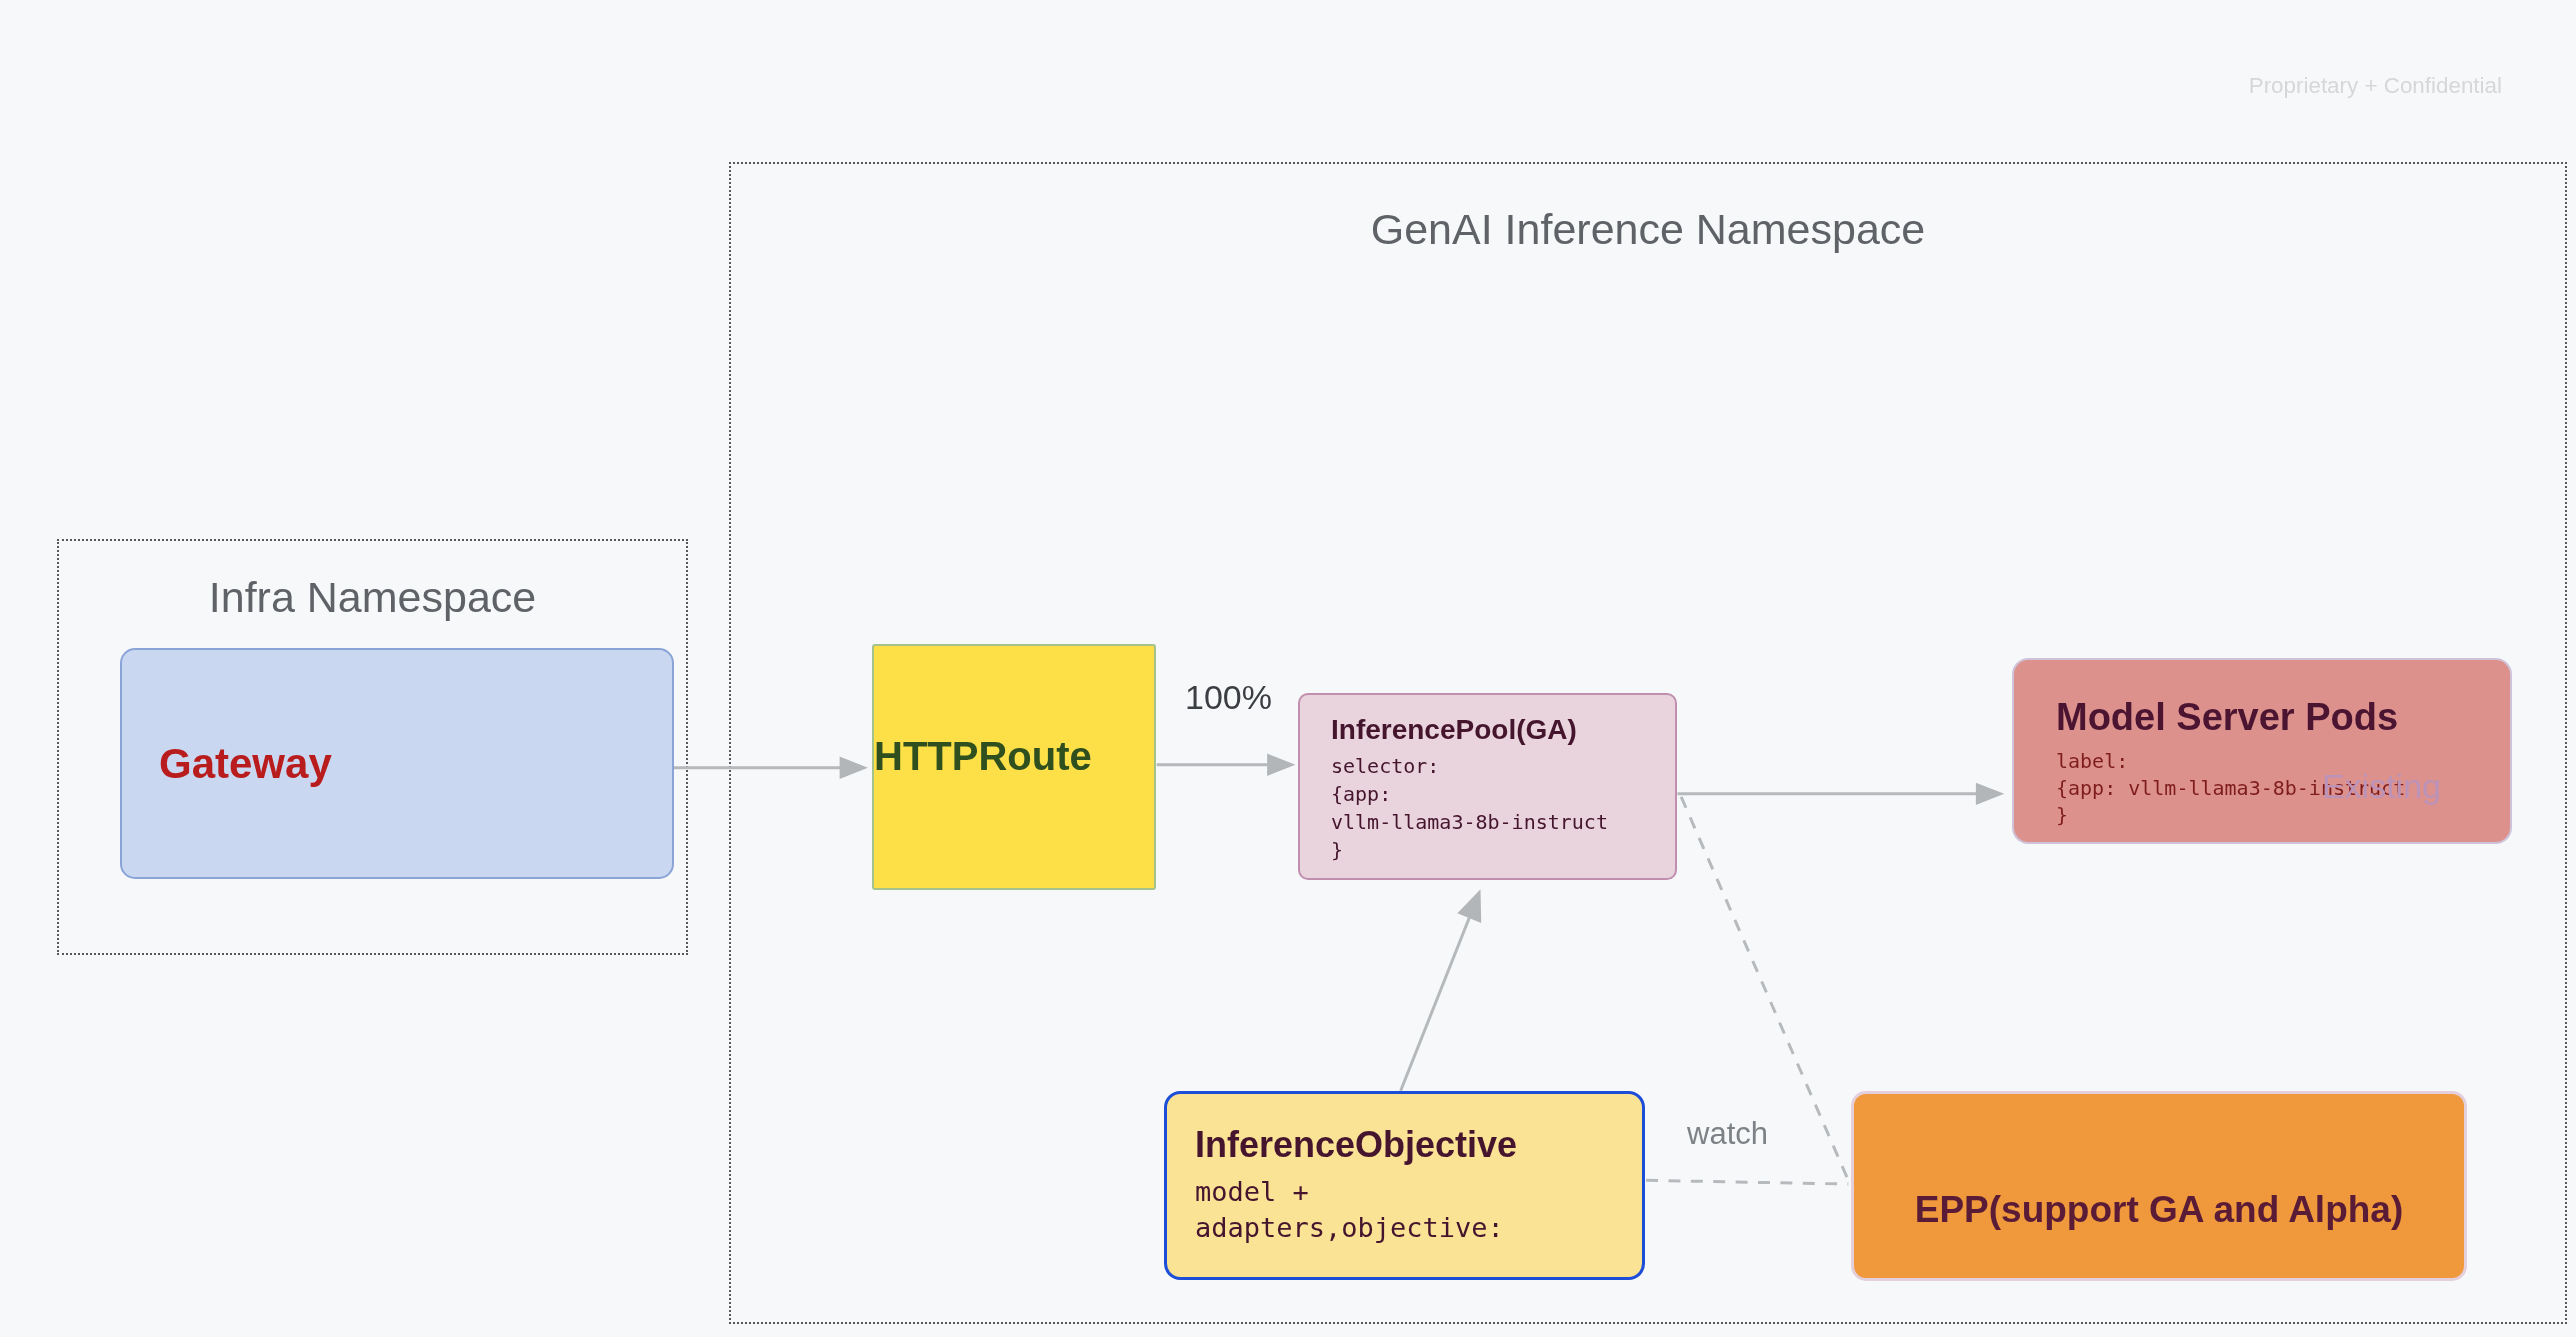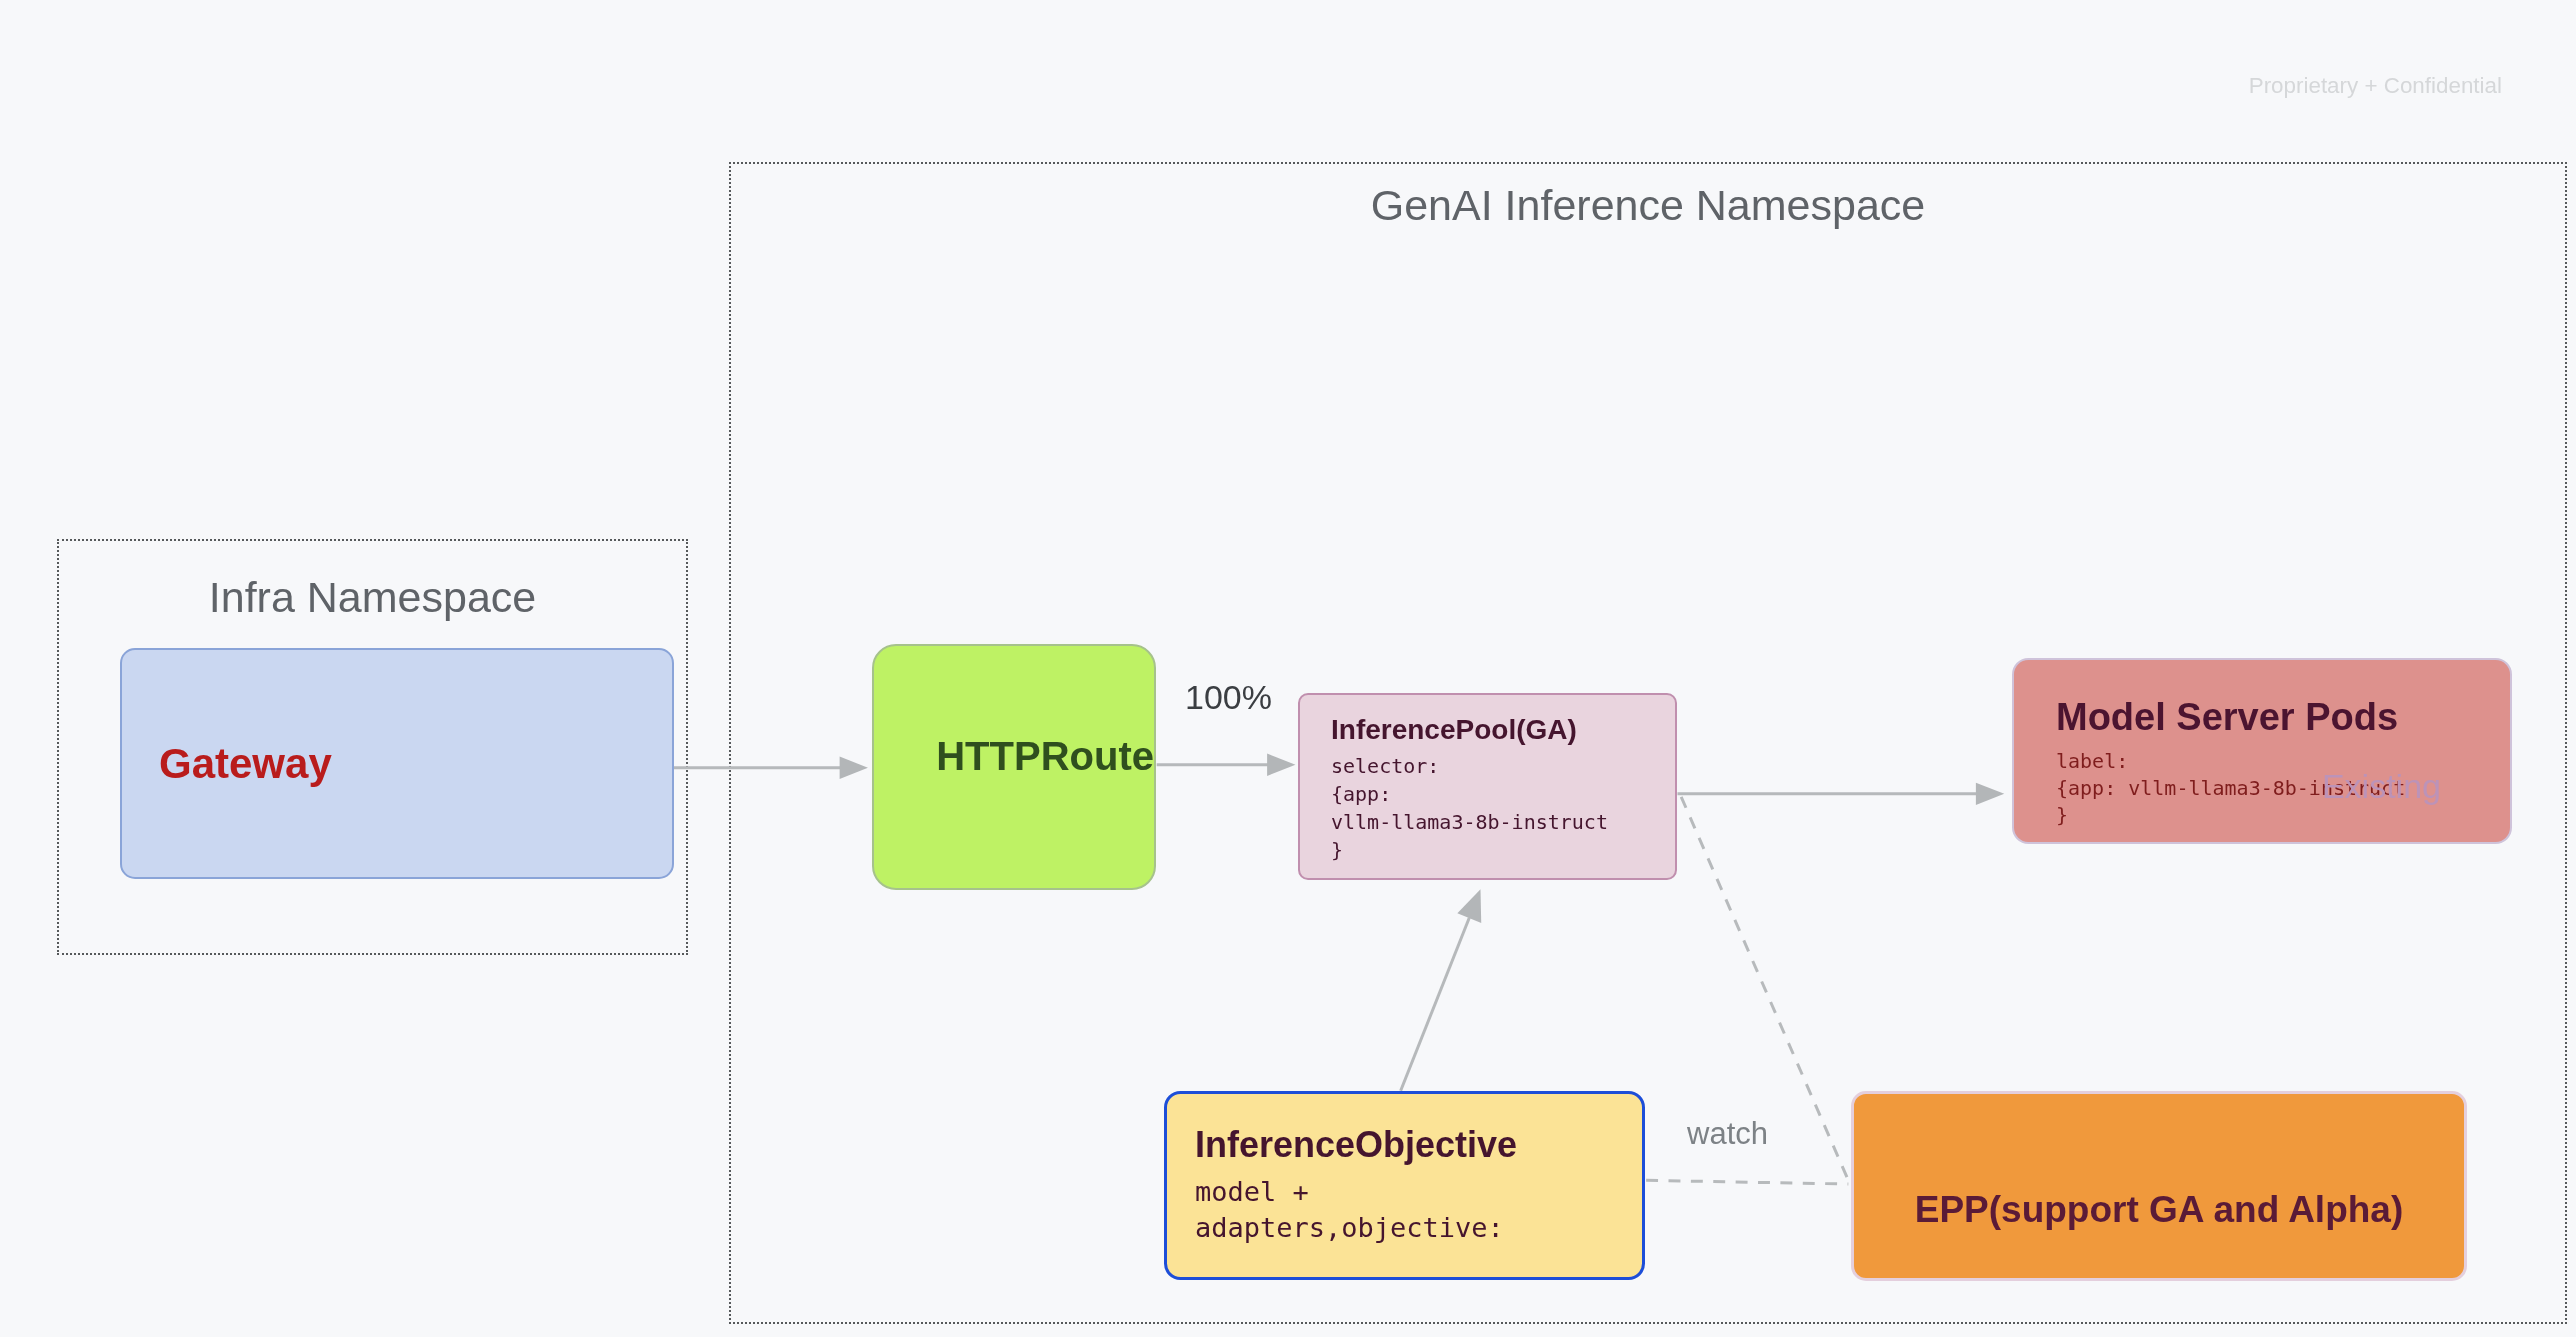--- a/index.html
+++ b/index.html
@@ -27,21 +27,21 @@
     z-index: 1;
   }
   .ns-genai { left: 729px; top: 162px; width: 1838px; height: 1162px; }
   .ns-infra { left: 57px;  top: 539px; width: 631px;  height: 416px; }
   .ns-title {
     text-align: center;
     color: #5f6368;
     font-size: 43px;
     line-height: 1.2;
   }
-  .ns-genai .ns-title { margin-top: 16px; }
+  .ns-genai .ns-title { margin-top: 40px; }
   .ns-infra .ns-title { margin-top: 31px; }
 
   
   svg.connectors {
     position: absolute; left: 0; top: 0; z-index: 2;
   }
 
   
   .node {
     position: absolute;
@@ -51,22 +51,22 @@
 
   .node-gateway {
     left: 120px; top: 648px; width: 554px; height: 231px;
     background: #cad7f1; border: 2.2px solid #8aa4d8; border-radius: 15px;
     display: flex; align-items: center; padding-left: 37px;
   }
   .node-gateway .big-label { font-size: 42px; font-weight: bold; color: #b91c1c; }
 
   .node-httproute {
     left: 872px; top: 644px; width: 284px; height: 246px;
-    background: #bef264; border: 2.2px solid #a6c28c; border-radius: 24px;
-    display: flex; align-items: center; justify-content: flex-end;
+    background: #fde047; border: 2.2px solid #a6c28c; border-radius: 3px;
+    display: flex; align-items: center; justify-content: flex-start;
   }
   .node-httproute .big-label { font-size: 40px; font-weight: bold; color: #2f4f1e; margin-top: -21px; }
 
   .node-pool {
     left: 1298px; top: 693px; width: 379px; height: 187px;
     background: #e9d4de; border: 2.2px solid #c08fae; border-radius: 10px;
     padding: 19.4px 0 0 31px;
   }
   .node-pool .node-title { font-size: 28px; font-weight: bold; color: #45152e; }
   .node-pool .code { font-size: 20px; line-height: 28px; margin-top: 6px; }

